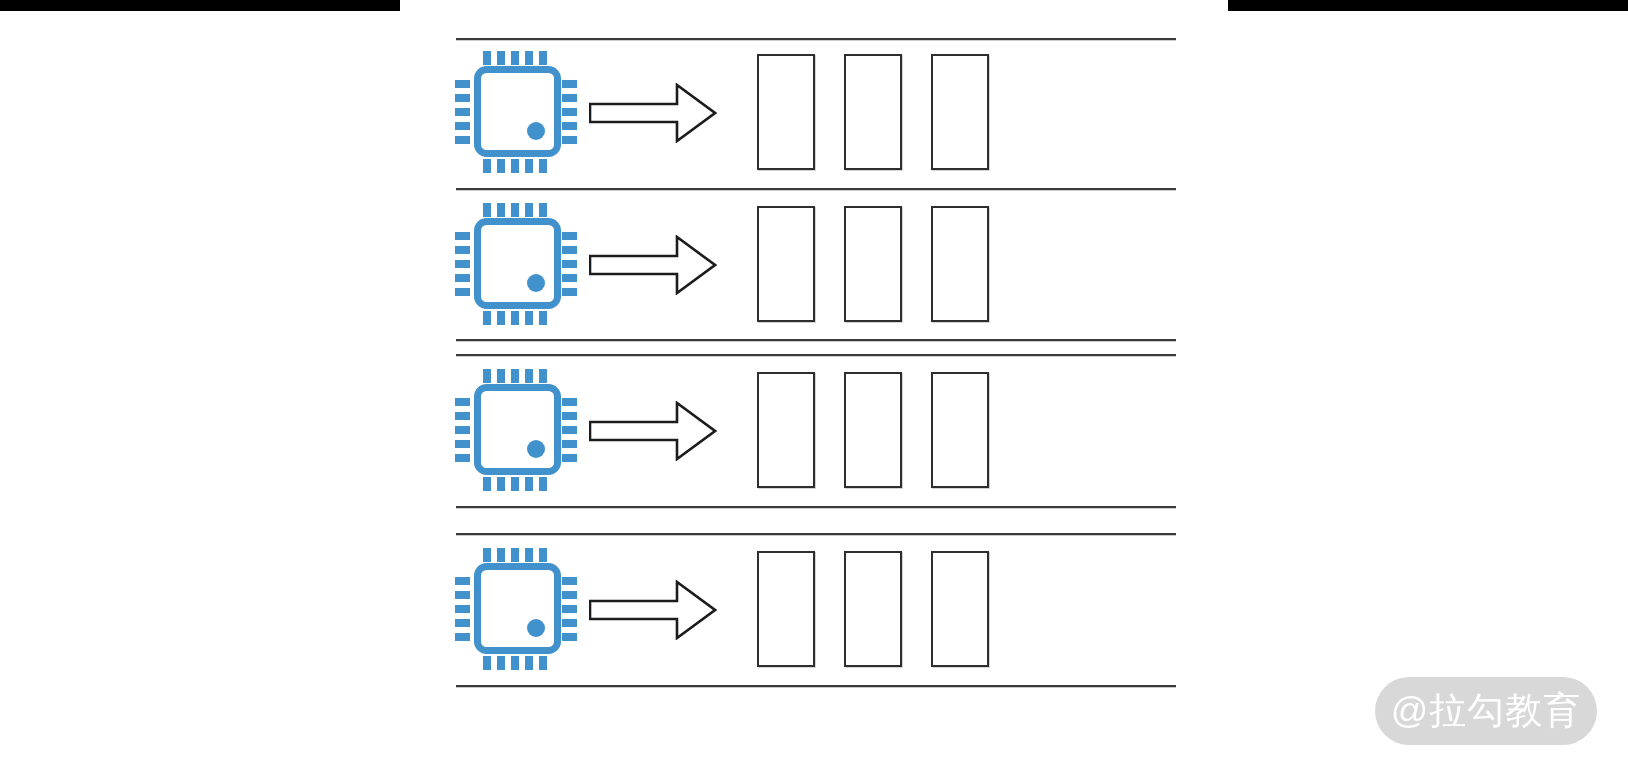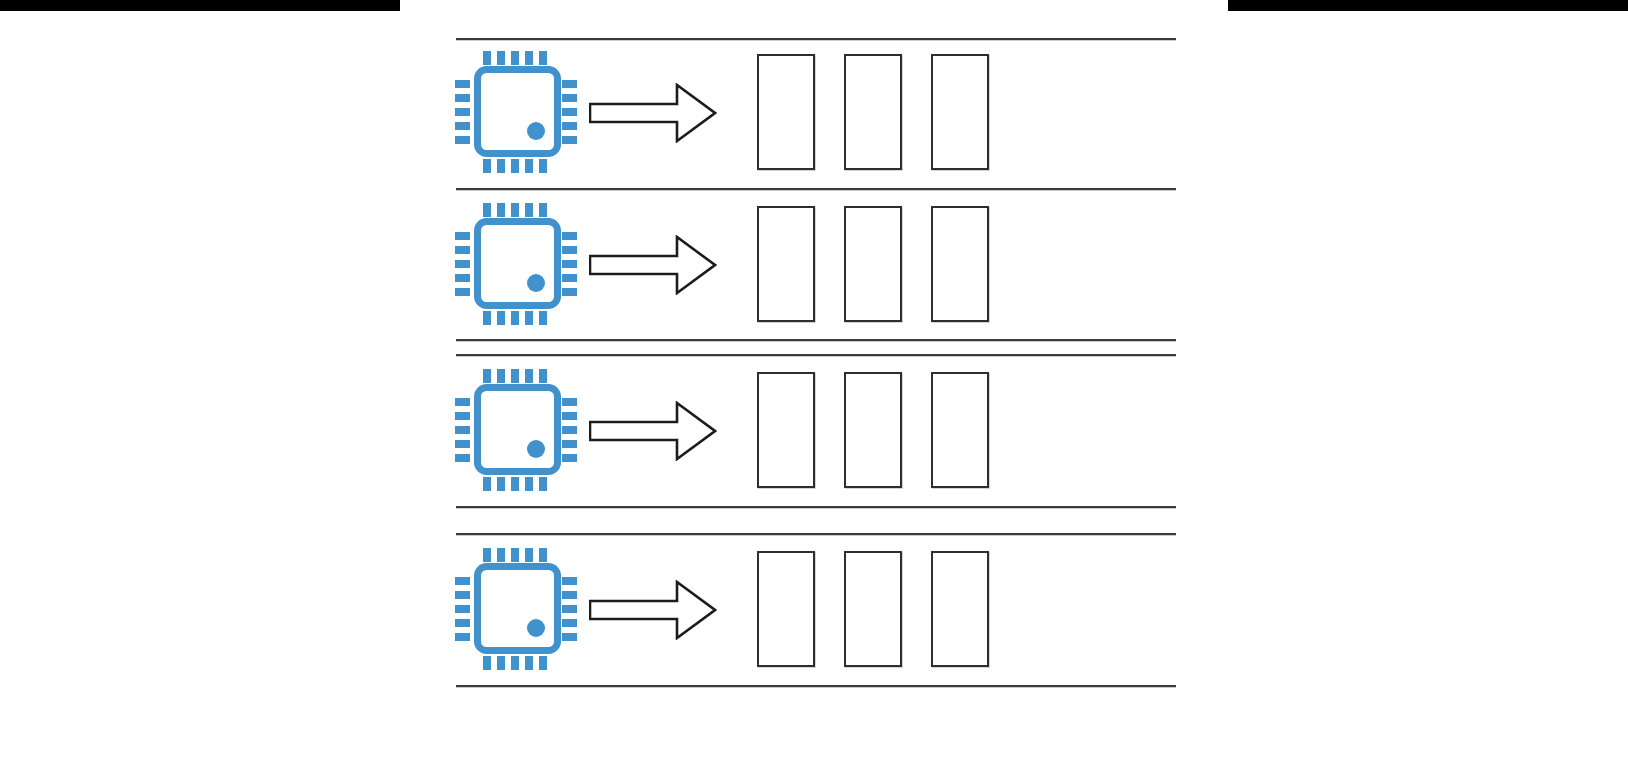--- a/index.html
+++ b/index.html
@@ -279,14 +279,17 @@
 
     <div class="slot"></div>
             <div class="slot"></div>
             <div class="slot"></div>
           </div>
 
   </div>
       </div>
   </div>
 
+  <div id="watermark">
+    <span>@拉勾教育</span>
+  </div>
 
 </div>
 
 </body></html>

